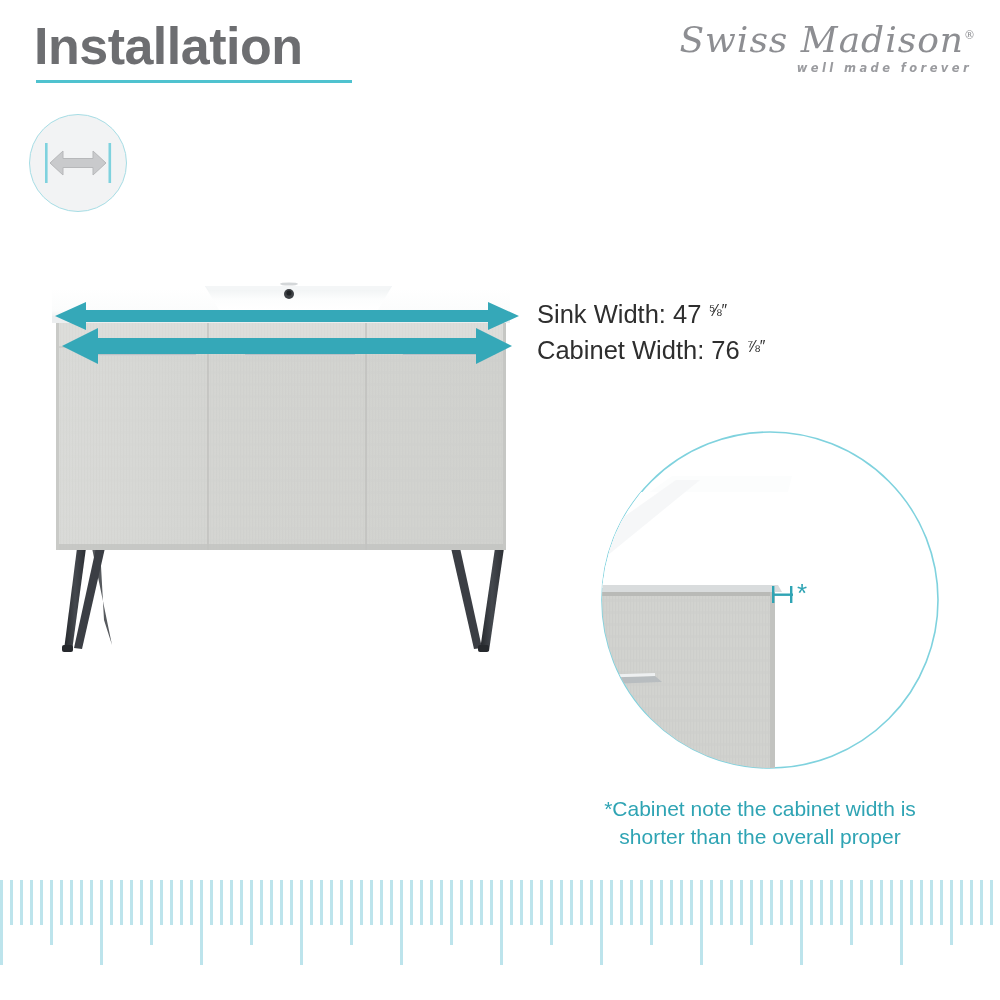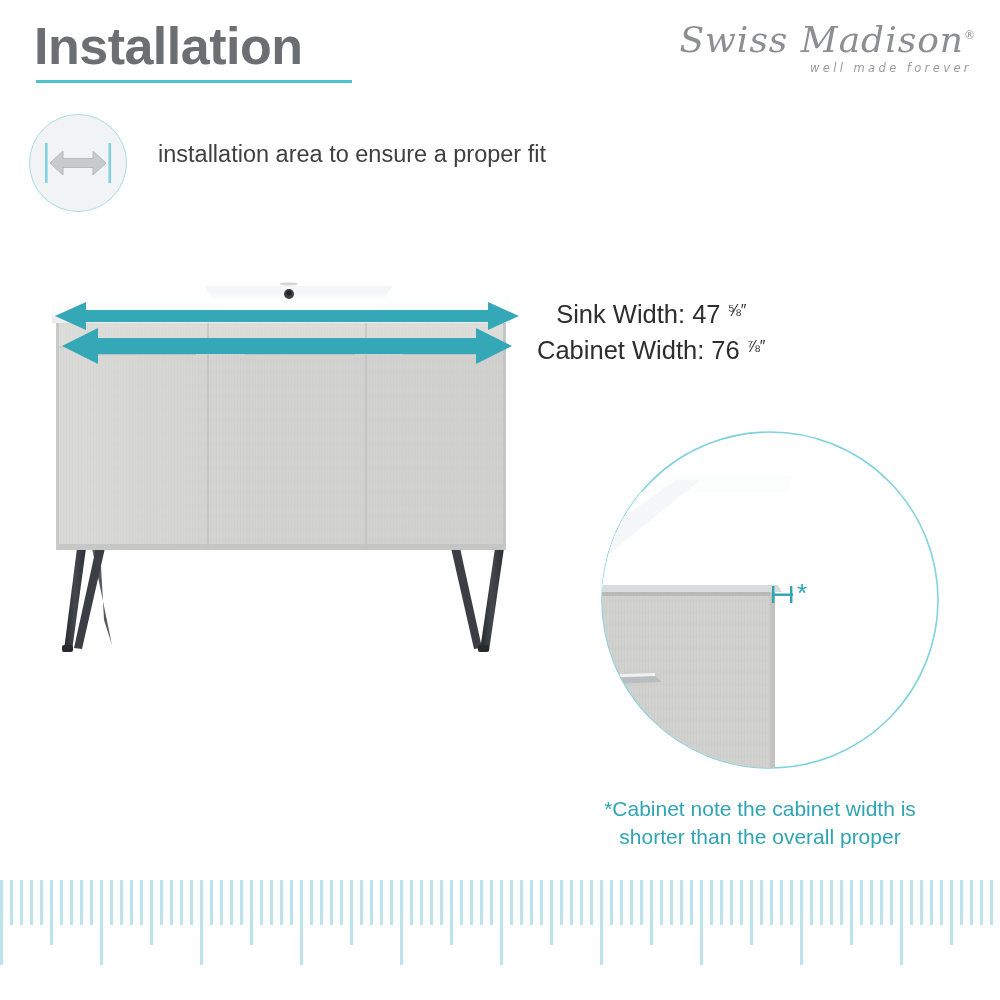--- a/index.html
+++ b/index.html
@@ -59,20 +59,21 @@
     vertical-align: super;
   }
   #brand-tagline {
     font-family: "DejaVu Sans", sans-serif;
     font-style: italic;
     font-size: 11.5px;
     letter-spacing: 3.4px;
     color: #9a9b9f;
     margin-top: 3px;
     margin-right: 4px;
+    font-weight: bold;
   }
 
   
   #measure-icon-circle {
     position: absolute;
     left: 29px;
     top: 114px;
     width: 98px;
     height: 98px;
     border-radius: 50%;
@@ -91,21 +92,20 @@
   }
 
   
   #dimension-labels {
     position: absolute;
     left: 537px;
     top: 296px;
     font-size: 25.5px;
     line-height: 1.42;
     color: #2e2e2e;
-    text-align: center;
   }
   .dim-line { white-space: nowrap; }
   .frac {
     font-size: 0.62em;
     vertical-align: 0.45em;
     letter-spacing: -0.2px;
   }
 
   
   #footnote {
@@ -161,21 +161,20 @@
 </div>
 
 <div id="measure-icon-circle">
   <svg width="96" height="96" viewBox="0 0 96 96">
     <rect x="15" y="28" width="2.6" height="40" fill="#7fd2de"></rect>
     <rect x="78.5" y="28" width="2.6" height="40" fill="#7fd2de"></rect>
     <path d="M20 48 L33 36 L33 43.5 L63 43.5 L63 36 L76 48 L63 60 L63 52.5 L33 52.5 L33 60 Z" fill="#c9cacc" stroke="#b7b8ba" stroke-width="1"></path>
   </svg>
 </div>
 <div id="measure-note">
-  <div>installation area to ensure a proper fit</div>
 </div>
 
 <svg id="vanity" viewBox="0 0 1000 1000">
   <defs>
     <linearGradient id="topGrad" x1="0" y1="0" x2="0" y2="1">
       <stop offset="0%" stop-color="#ffffff"></stop>
       <stop offset="65%" stop-color="#fbfcfc"></stop>
       <stop offset="100%" stop-color="#e4e6e7"></stop>
     </linearGradient>
     <linearGradient id="doorGrad" x1="0" y1="0" x2="1" y2="0">

